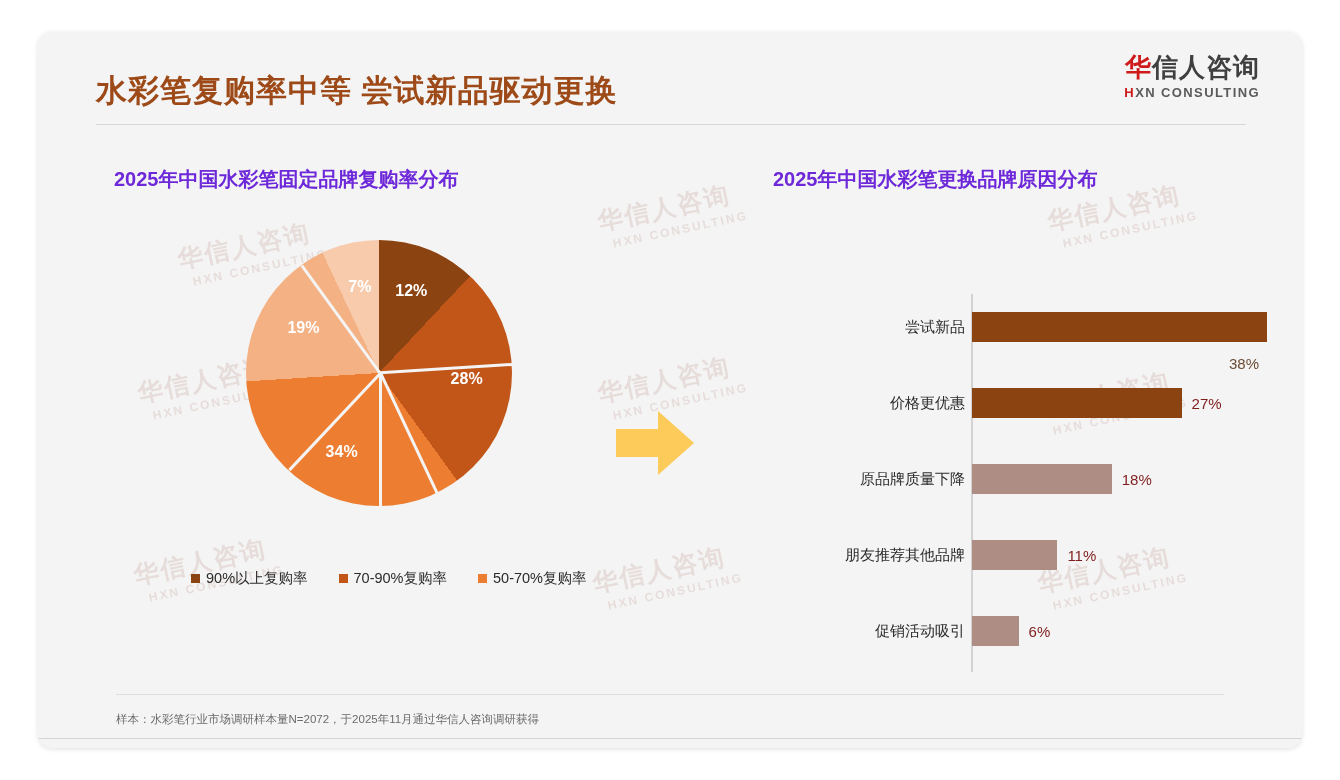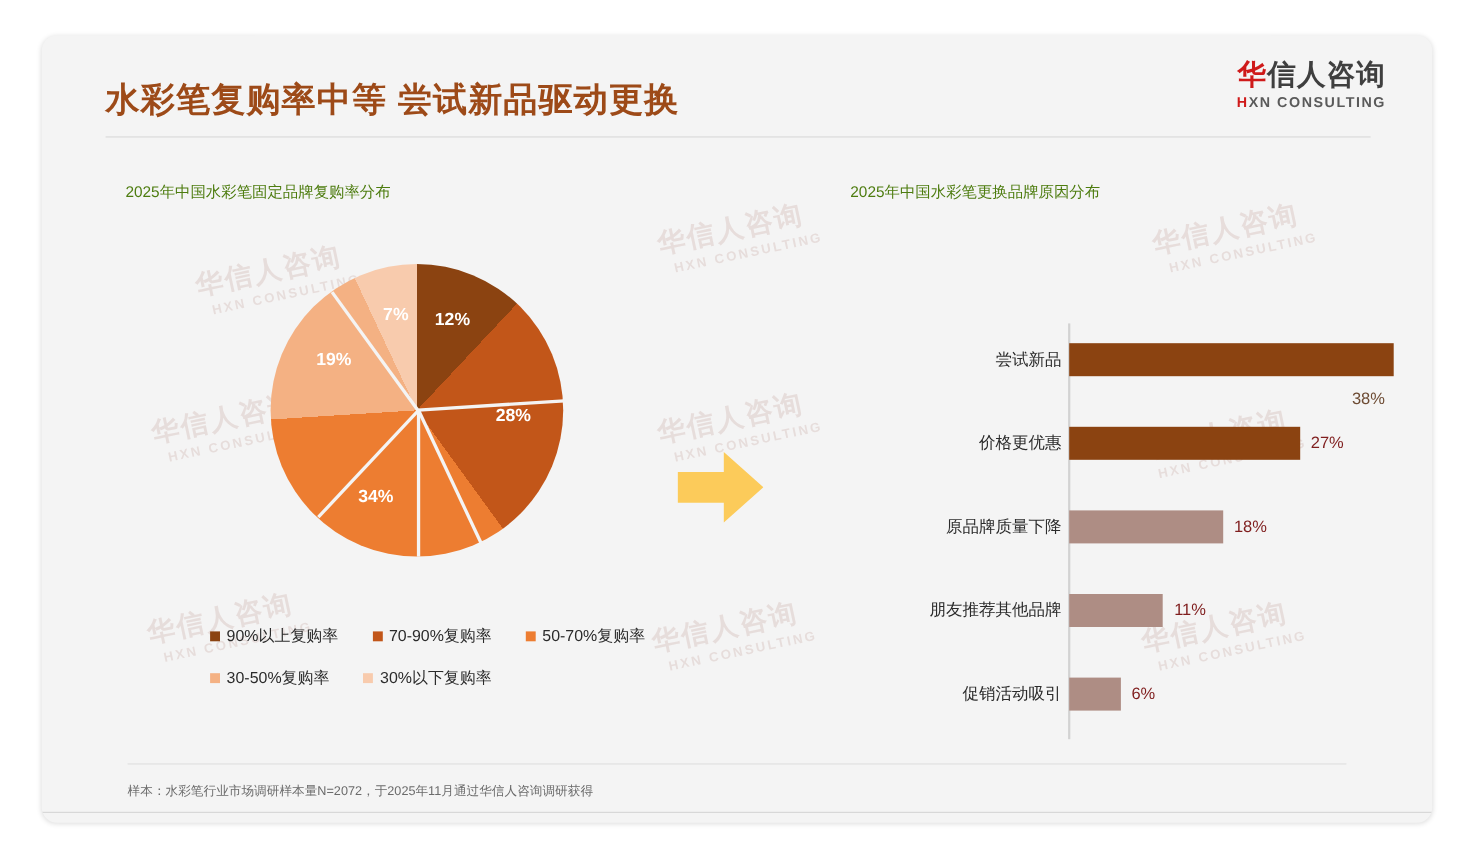--- a/index.html
+++ b/index.html
@@ -68,23 +68,23 @@
     line-height: 1;
   }
   .logo-cn { font-size: 26px; font-weight: bold; color: #3f3f3f; letter-spacing: 1px; }
   .logo-cn .hua { color: #cf1a1a; }
   .logo-en { margin-top: 6px; font-size: 13px; font-weight: bold; color: #5a5a5a; letter-spacing: 1.4px; }
   .logo-en .h { color: #cf1a1a; }
 
   
   .sec-title {
     position: absolute;
-    font-size: 14px;
-    font-weight: normal;
-    color: #4d7c0f;
+    font-size: 20px;
+    font-weight: bold;
+    color: #6d28d9;
     white-space: nowrap;
   }
   #pie-title { left: 76px; top: 134px; }
   #bar-title { left: 735px; top: 134px; }
 
   
   .pie-wrap { position: absolute; left: 60px; top: 200px; width: 520px; height: 330px; }
   .pie {
     position: absolute;
     left: 148px; top: 8px;
@@ -249,30 +249,20 @@
           </div>
           <div class="legend-item">
             <span class="legend-sq" style="background: rgb(194, 86, 25);"></span>
             <span class="legend-tx">70-90%复购率</span>
           </div>
           <div class="legend-item">
             <span class="legend-sq" style="background: rgb(237, 125, 49);"></span>
             <span class="legend-tx">50-70%复购率</span>
           </div>
         </div>
-        <div class="legend-row">
-          <div class="legend-item">
-            <span class="legend-sq" style="background: rgb(244, 177, 131);"></span>
-            <span class="legend-tx">30-50%复购率</span>
-          </div>
-          <div class="legend-item">
-            <span class="legend-sq" style="background: rgb(248, 203, 173);"></span>
-            <span class="legend-tx">30%以下复购率</span>
-          </div>
-        </div>
       </div>
 
     <div class="arrow">
       <svg viewBox="0 0 78 72" width="78" height="72" aria-hidden="true">
         <polygon id="arrow-poly" points="0,22 42,22 42,4 78,36 42,68 42,50 0,50" fill="#FCCB5A"></polygon>
       </svg>
     </div>
 
     <div class="bar-wrap">
       <div class="bar-axis"></div>

